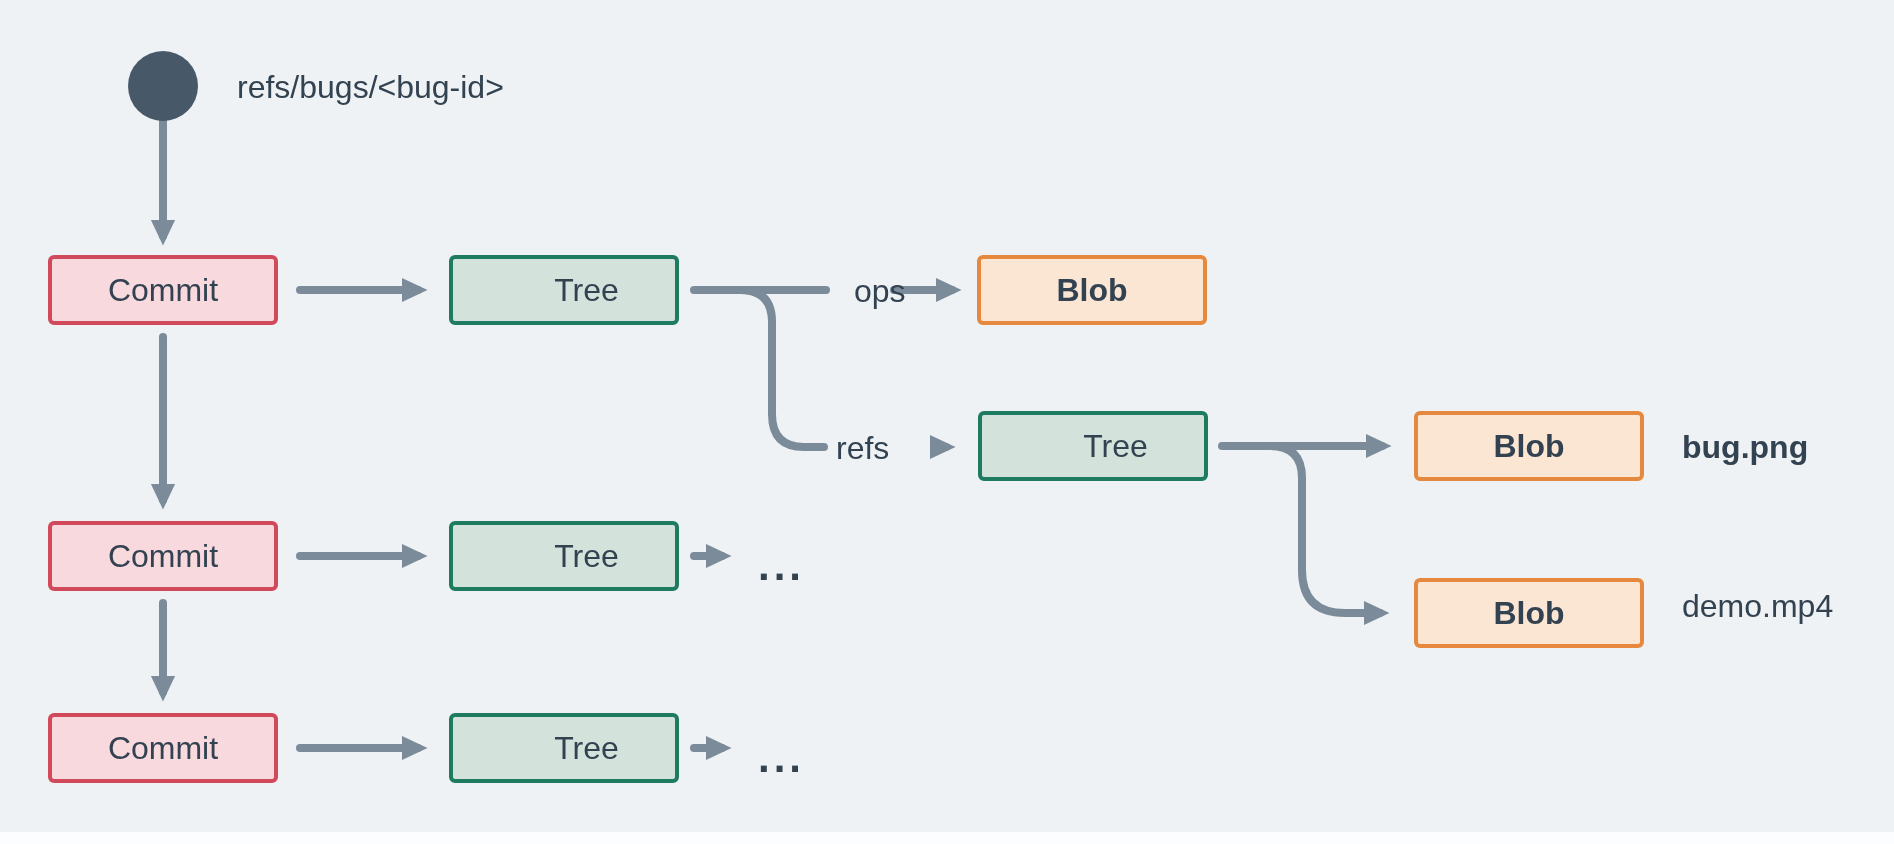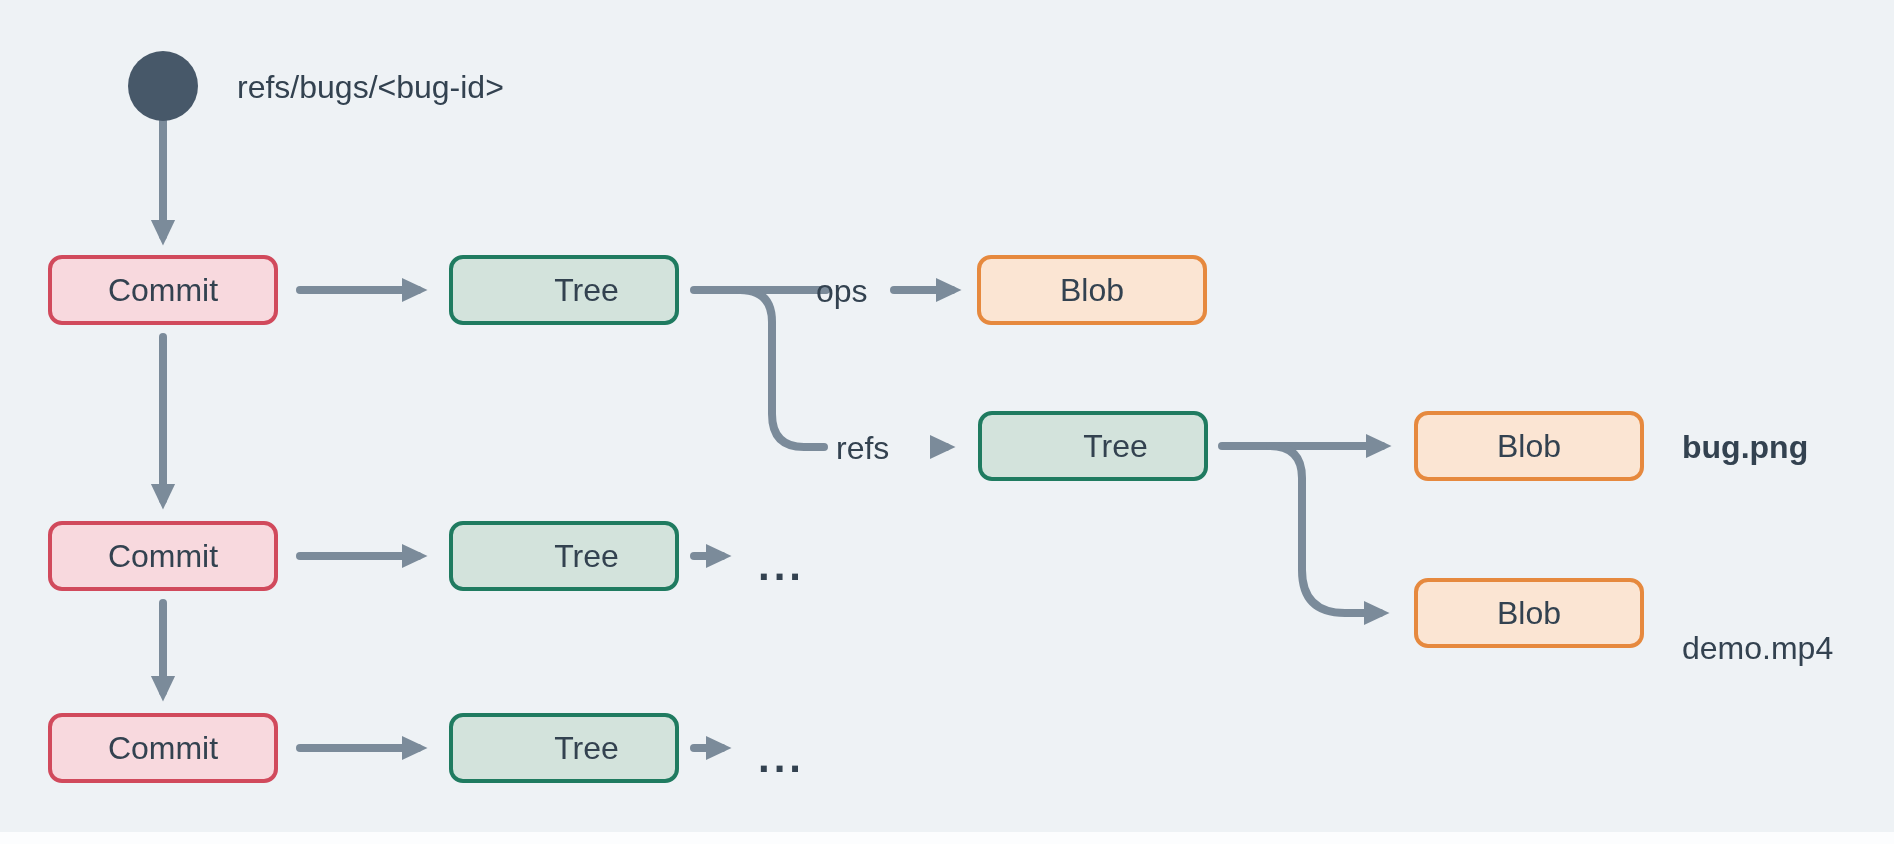--- a/index.html
+++ b/index.html
@@ -40,32 +40,32 @@
     fill:none;
     stroke-linecap:round;
     stroke-linejoin:round;
   }
   .arrowhead-fill{ fill:var(--arrow); }
   .node{
     position:absolute;
     width:230px;
     height:70px;
     border:4px solid;
-    border-radius:14px;
+    border-radius:6px;
     box-sizing:border-box;
     display:flex;
     align-items:center;
     justify-content:center;
     font-size:32px;
     font-weight:500;
     color:var(--text-dark);
   }
   .node.commit{ background:var(--commit-fill); border-color:var(--commit-border); }
   .node.tree{ background:var(--tree-fill); border-color:var(--tree-border);padding-left:45px; }
-  .node.blob{ background:var(--blob-fill); border-color:var(--blob-border); }
+  .node.blob{ background:var(--blob-fill); border-color:var(--blob-border);font-weight:bold; }
   .ref-circle{
     position:absolute;
     left:128px; top:51px;
     width:70px; height:70px;
     border-radius:50%;
     background:var(--ref-circle);
   }
   .floating-label{
     position:absolute;
     transform:translateY(-50%);
@@ -120,29 +120,29 @@
     <path class="edge" d="M694 748 H722" marker-end="url(#ah)"></path>
   </svg>
 
   <div class="ref-circle"></div>
   <div class="floating-label" style="left:237px; top:87px;">refs/bugs/&lt;bug-id&gt;</div>
 
   <div class="node commit" style="left:48px; top:255px;">Commit</div>
   <div class="node tree" style="left:449px; top:255px;">Tree</div>
   <div class="node blob" style="left:977px; top:255px;">Blob</div>
 
-  <div class="floating-label" style="left:816px; top:291px;">ops</div>
+  <div class="floating-label" style="left:854px; top:291px;">ops</div>
   <div class="floating-label" style="left:836px; top:448px;">refs</div>
 
   <div class="node tree" style="left:978px; top:411px;">Tree</div>
   <div class="node blob" style="left:1414px; top:411px;">Blob</div>
   <div class="node blob" style="left:1414px; top:578px;">Blob</div>
 
   <div class="floating-label" style="left:1682px; top:447px;font-weight:bold;">bug.png</div>
-  <div class="floating-label" style="left:1682px; top:648px;">demo.mp4</div>
+  <div class="floating-label" style="left:1682px; top:606px;">demo.mp4</div>
 
   <div class="node commit" style="left:48px; top:521px;">Commit</div>
   <div class="node tree" style="left:449px; top:521px;">Tree</div>
   <div class="ellipsis" style="left:758px; top:566px;">...</div>
 
   <div class="node commit" style="left:48px; top:713px;">Commit</div>
   <div class="node tree" style="left:449px; top:713px;">Tree</div>
   <div class="ellipsis" style="left:758px; top:758px;">...</div>
 
   <div class="bottom-strip"></div>

